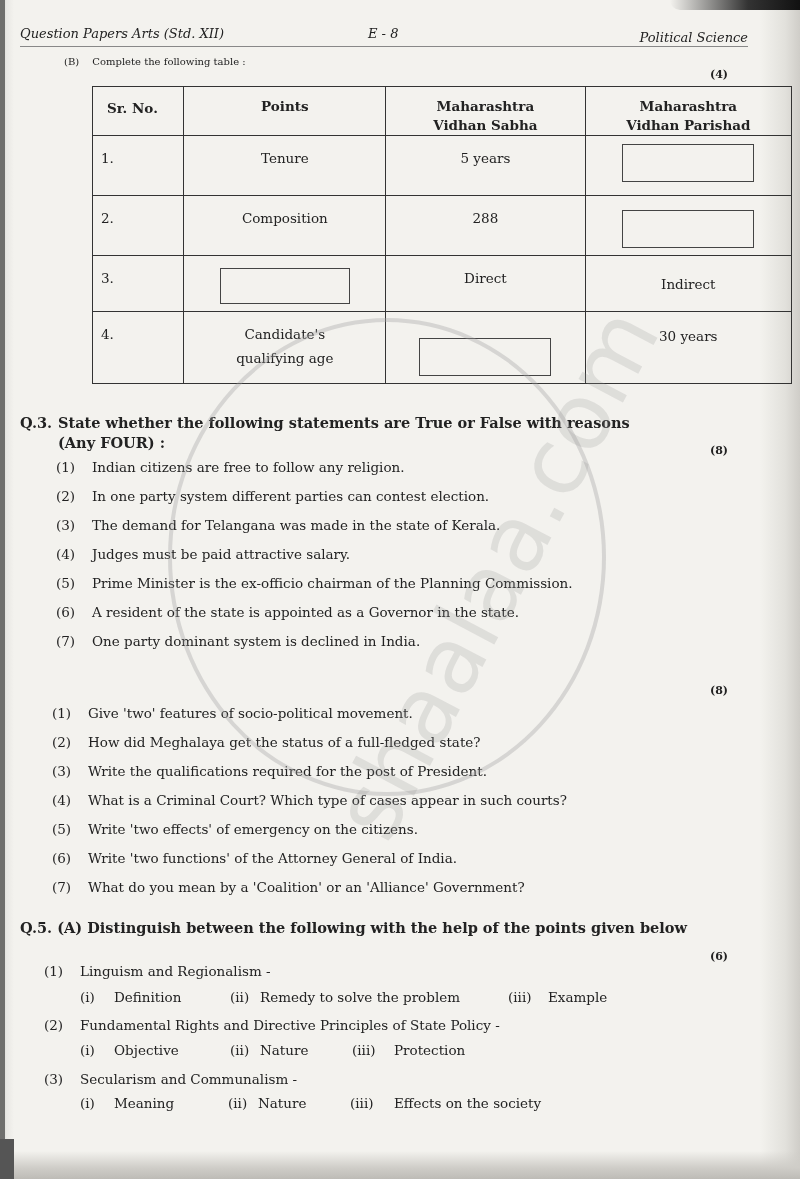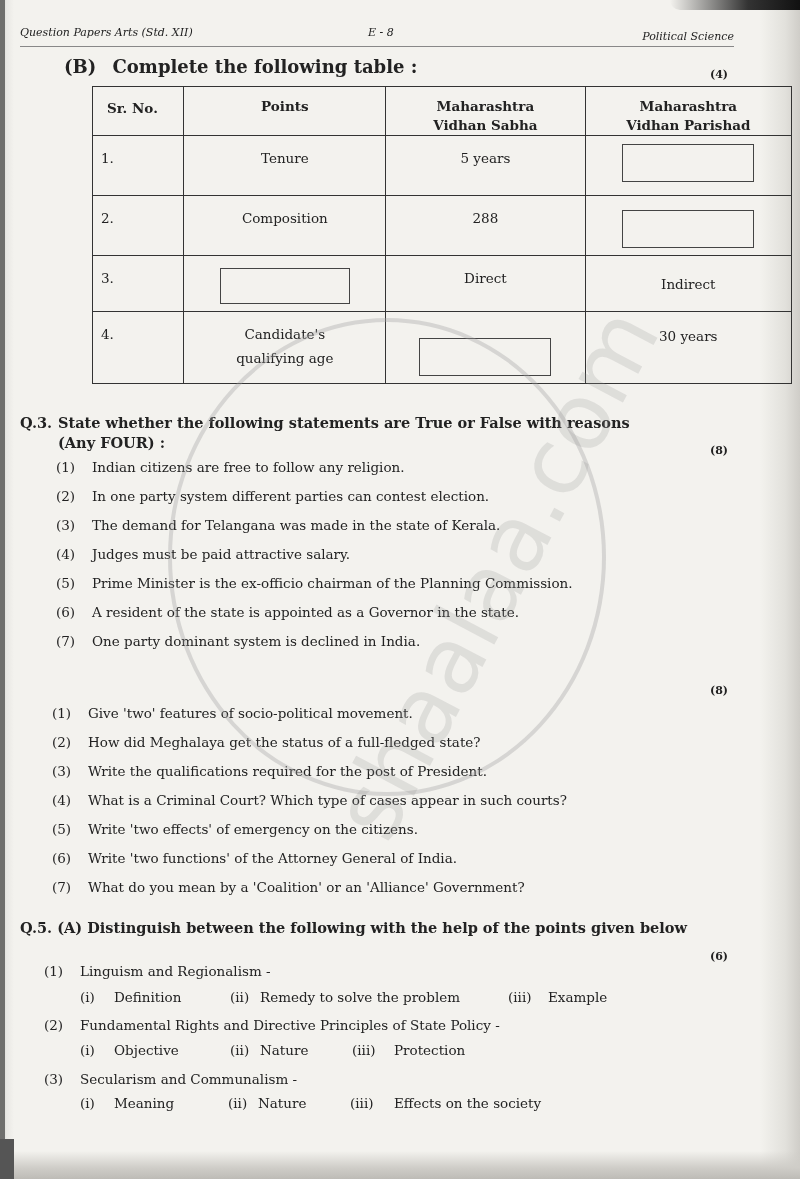--- a/index.html
+++ b/index.html
@@ -13,29 +13,29 @@
     position: absolute; left: 0; top: 0; width: 800px; height: 1179px;
     background: linear-gradient(90deg, #b9b9b6 0px, #e8e7e3 6px, #f3f2ee 14px, #f3f2ee 760px, #e2e1dc 785px, #cfcdc8 800px);
   }
   .left-binding { position: absolute; left: 0; top: 0; width: 5px; height: 1179px; background: #6f6f6d; }
   .bottom-shadow { position: absolute; left: 0; bottom: 0; width: 800px; height: 28px;
     background: linear-gradient(180deg, rgba(243,242,238,0) 0%, #cfcdc8 60%, #bdbbb6 100%); }
   .bottom-dark { position: absolute; left: 0; bottom: 0; width: 14px; height: 40px; background: #555; }
   .top-smudge { position: absolute; right: 0; top: 0; width: 130px; height: 10px;
     background: linear-gradient(90deg, rgba(0,0,0,0), #333 60%, #111); border-radius: 0 0 0 20px; }
 
-  .header { position: absolute; left: 20px; right: 66px; top: 20px; height: 26px;
-    border-bottom: 1px solid #888; font-style: italic; font-size: 11px; }
+  .header { position: absolute; left: 20px; right: 52px; top: 20px; height: 26px;
+    border-bottom: 1px solid #888; font-style: italic; font-size: 13px; }
   .header .left { position: absolute; left: 0; top: 6px; }
   .header .mid { position: absolute; left: 348px; top: 6px; }
   .header .right { position: absolute; right: 0; top: 10px; }
 
   .marks { position: absolute; right: 72px; font-size: 11px; font-weight: bold; }
 
-  .section-b { position: absolute; left: 64px; top: 56px; font-weight: bold; font-size: 18px; }
+  .section-b { position: absolute; left: 64px; top: 56px; font-weight: normal; font-size: 10px; }
   .section-b .label { margin-right: 10px; }
 
   table.cmp { position: absolute; left: 92px; top: 86px; width: 700px; height: 296px;
     border-collapse: collapse; font-size: 13.5px; }
   table.cmp th, table.cmp td { border: 1.5px solid #333; vertical-align: top; padding: 0; }
   table.cmp th { font-weight: bold; text-align: center; font-size: 13.5px; padding-top: 10px; line-height: 19px; }
   table.cmp th.sr { text-align: left; padding-left: 14px; padding-top: 12px; }
   table.cmp td { text-align: center; padding-top: 10px; line-height: 24px; }
   table.cmp td.sr { text-align: left; padding-left: 8px; padding-top: 10px; }
   .blank { display: inline-block; width: 130px; height: 36px; border: 1.5px solid #444; margin-top: -2px; }

